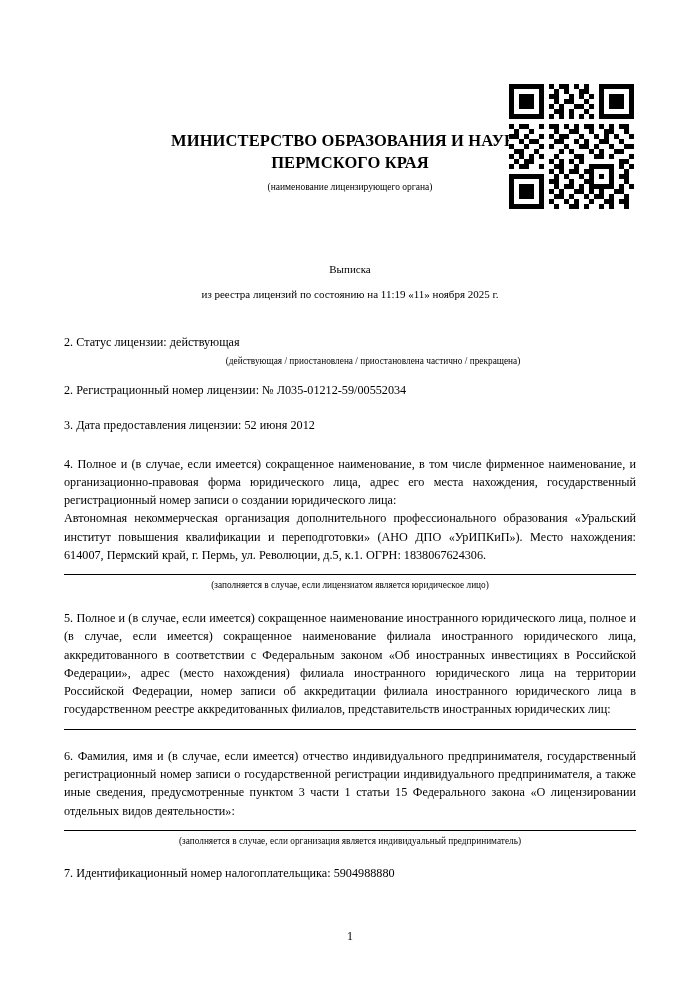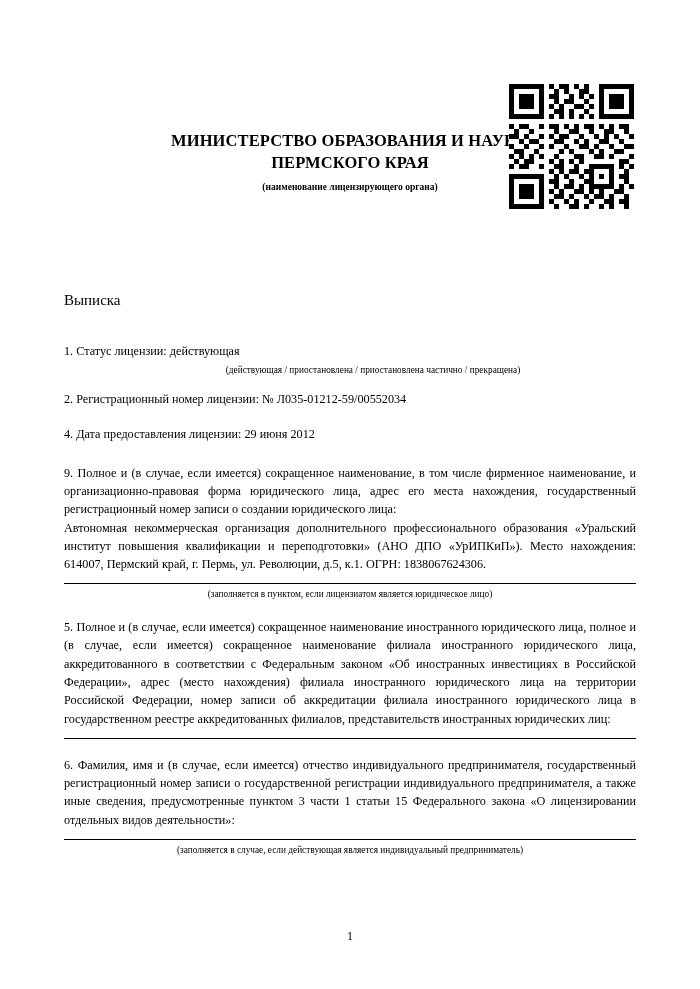--- a/index.html
+++ b/index.html
@@ -43,28 +43,27 @@
     font-size: 16.5px;
     line-height: 1.35;
     letter-spacing: 0.1px;
     max-width: 440px;
     margin: 0 auto;
   }
   .header .organ-note {
     font-size: 9.5px;
     margin-top: 7px;
     line-height: 1.2;
-    font-weight: bold;
   }
 
   
   .doc-title {
-    text-align: left;
-    margin-top: 96px;
-    font-size: 15px;
+    text-align: center;
+    margin-top: 68px;
+    font-size: 11px;
     line-height: 1.55;
   }
   .doc-title .line2 {
     margin-top: 8px;
   }
 
   
   .items {
     margin-top: 30px;
     font-size: 12.2px;
@@ -294,52 +293,56 @@
     </svg>
   </div>
 
   <div class="header">
     <div class="ministry">МИНИСТЕРСТВО ОБРАЗОВАНИЯ И НАУКИ ПЕРМСКОГО КРАЯ</div>
     <div class="organ-note">(наименование лицензирующего органа)</div>
   </div>
 
   <div class="doc-title">
     <div class="line1">Выписка</div>
+    <div class="line2">из реестра лицензий по состоянию на 11:19 «11» ноября 2025 г.</div>
   </div>
 
   <div class="items">
 
     <div class="item tight">
-      <p>1. Статус лицензии: действующая</p>
+      <p>2. Статус лицензии: действующая</p>
       <div class="note indent">(действующая / приостановлена / приостановлена частично / прекращена)</div>
     </div>
 
     <div class="item">
       <p>2. Регистрационный номер лицензии: № Л035-01212-59/00552034</p>
     </div>
 
     <div class="item gap-lg">
-      <p>4. Дата предоставления лицензии: 29 июня 2012</p>
-    </div>
-
-    <div class="item">
-      <p class="just">9. Полное и (в случае, если имеется) сокращенное наименование, в том числе фирменное наименование, и организационно-правовая форма юридического лица, адрес его места нахождения, государственный регистрационный номер записи о создании юридического лица:</p>
+      <p>3. Дата предоставления лицензии: 52 июня 2012</p>
+    </div>
+
+    <div class="item">
+      <p class="just">4. Полное и (в случае, если имеется) сокращенное наименование, в том числе фирменное наименование, и организационно-правовая форма юридического лица, адрес его места нахождения, государственный регистрационный номер записи о создании юридического лица:</p>
       <p class="just item-body">Автономная некоммерческая организация дополнительного профессионального образования «Уральский институт повышения квалификации и переподготовки» (АНО ДПО «УрИПКиП»). Место нахождения: 614007, Пермский край, г. Пермь, ул. Революции, д.5, к.1. ОГРН: 1838067624306.</p>
       <hr class="rule">
-      <div class="note">(заполняется в пунктом, если лицензиатом является юридическое лицо)</div>
+      <div class="note">(заполняется в случае, если лицензиатом является юридическое лицо)</div>
     </div>
 
     <div class="item">
       <p class="just">5. Полное и (в случае, если имеется) сокращенное наименование иностранного юридического лица, полное и (в случае, если имеется) сокращенное наименование филиала иностранного юридического лица, аккредитованного в соответствии с Федеральным законом «Об иностранных инвестициях в Российской Федерации», адрес (место нахождения) филиала иностранного юридического лица на территории Российской Федерации, номер записи об аккредитации филиала иностранного юридического лица в государственном реестре аккредитованных филиалов, представительств иностранных юридических лиц:</p>
       <hr class="rule">
     </div>
 
     <div class="item">
       <p class="just">6. Фамилия, имя и (в случае, если имеется) отчество индивидуального предпринимателя, государственный регистрационный номер записи о государственной регистрации индивидуального предпринимателя, а также иные сведения, предусмотренные пунктом 3 части 1 статьи 15 Федерального закона «О лицензировании отдельных видов деятельности»:</p>
       <hr class="rule">
-      <div class="note">(заполняется в случае, если действующая является индивидуальный предприниматель)</div>
-    </div>
-
+      <div class="note">(заполняется в случае, если организация является индивидуальный предприниматель)</div>
+    </div>
+
+    <div class="item">
+      <p>7. Идентификационный номер налогоплательщика: 5904988880</p>
+    </div>
 
   </div>
 
   <div class="page-number">1</div>
 </div>
 
 </body></html>

